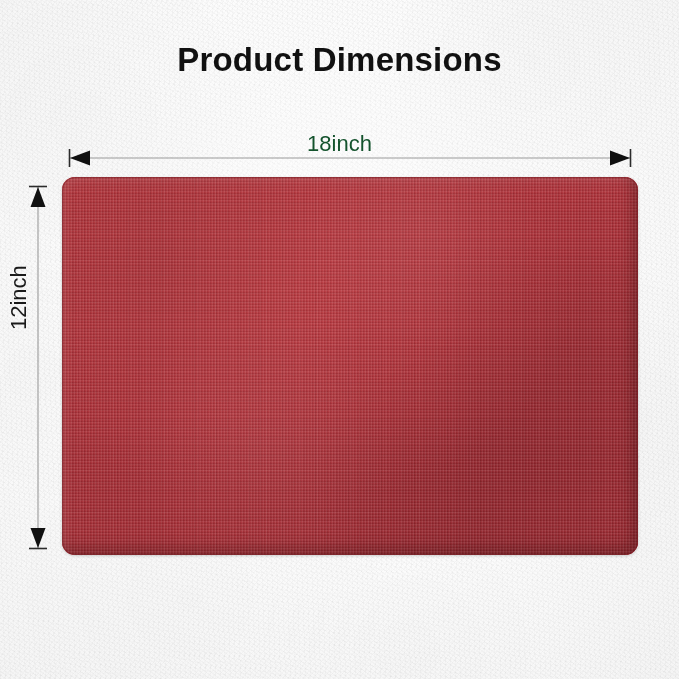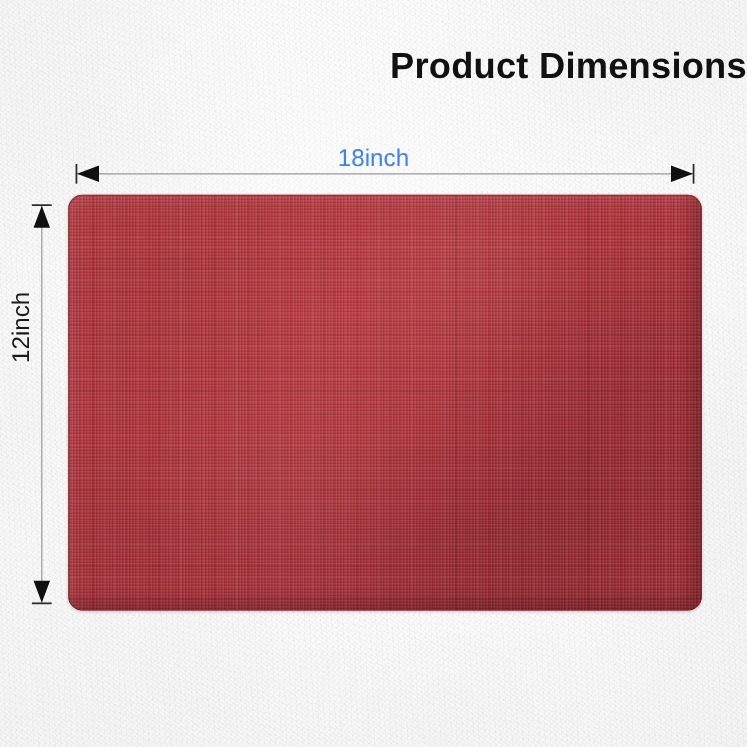--- a/index.html
+++ b/index.html
@@ -63,38 +63,38 @@
       rgba(255,255,255,0) 52%,
       rgba(0,0,0,.030) 100%);
   }
 
   
   .title {
     position: absolute;
     left: 0;
     top: 41px;
     width: 679px;
-    text-align: right;
+    text-align: center;
     font-size: 33px;
     font-weight: bold;
     letter-spacing: .2px;
     color: #111111;
     white-space: nowrap;
   }
 
   
   .dim-label-h {
     position: absolute;
     left: 0;
     top: 131px;
     width: 679px;
     text-align: center;
     font-size: 22px;
     font-weight: normal;
-    color: #3b82f6;
+    color: #14532d;
     white-space: nowrap;
   }
   .dim-label-v {
     position: absolute;
     left: 6px;
     top: 304px;
     width: 26px;
     font-size: 22px;
     font-weight: normal;
     color: #1a1a1a;

